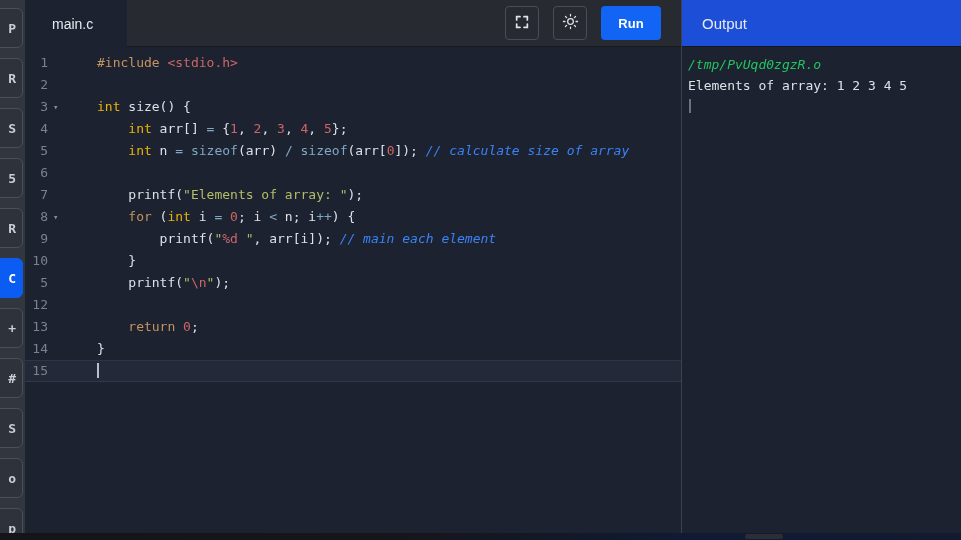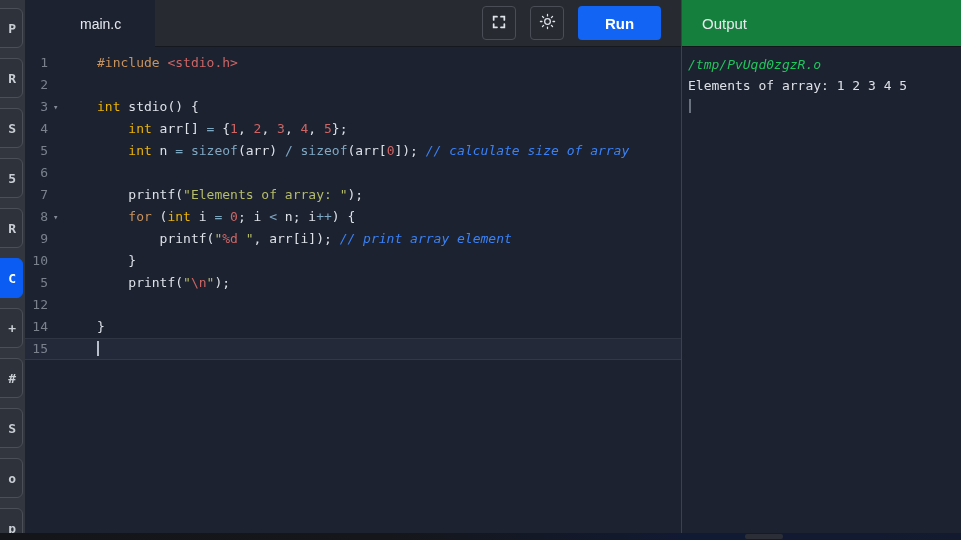--- a/index.html
+++ b/index.html
@@ -25,39 +25,38 @@
   .s-item.active { background:var(--sidebar_active_blue,#0b5cf3); border-color:var(--sidebar_active_blue,#0b5cf3); }
   .s-glyph { color:#c9cdd4; font-size:13px; font-weight:bold; font-family:"DejaVu Sans Mono", monospace; }
   .s-item.active .s-glyph { color:#ffffff; }
 
   
   .main { width:656px; flex:0 0 656px; display:flex; flex-direction:column; }
   .topbar {
     height:47px; flex:0 0 47px; background:var(--header_bg,#272a31);
     display:flex; align-items:center; border-bottom:1px solid #15181e;
     position:relative;
-    margin-left:28px;
   }
   .tab {
     height:47px; width:102px; display:flex; align-items:center;
     padding-left:27px; background:var(--editor_bg,#1c2230);
     margin-bottom:-1px; cursor:pointer;
   }
   .tab-label { color:#e6e9ee; font-size:14px; }
   .topbar-spacer { flex:1; }
   .iconbtn {
     width:34px; height:34px; margin-right:14px;
     background:transparent; border:1px solid #4a4d55; border-radius:4px;
     color:#dfe3ea; display:flex; align-items:center; justify-content:center;
     cursor:pointer;
   }
   .runbtn {
-    width:83px; height:34px; margin-right:20px;
+    width:60px; height:34px; margin-right:20px;
     background:var(--run_blue,#1164f4); color:#ffffff;
-    border:none; border-radius:4px; font-size:15px; font-weight:bold;
+    border:none; border-radius:4px; font-size:13px; font-weight:bold;
     font-family:"Liberation Sans", sans-serif; cursor:pointer;
   }
 
   
   .editor {
     flex:1; background:var(--editor_bg,#1c2230); padding-top:5px;
     font-family:"DejaVu Sans Mono", monospace; font-size:13px;
     position:relative; overflow:hidden;
   }
   .line { height:22px; line-height:22px; position:relative; white-space:pre; }
@@ -79,21 +78,21 @@
   .t-plain { color:#dde1e8; }
   .t-com { color:#3b82f6; font-style:italic; }
   .ed-cursor { display:inline-block; width:2px; height:15px; background:#b8bfca; vertical-align:middle; margin-top:-2px; }
 
   
   .vdivider { width:1px; flex:0 0 1px; background:#3c414b; }
 
   
   .output { width:279px; flex:0 0 279px; display:flex; flex-direction:column; background:var(--editor_bg,#1c2230); }
   .output-header {
-    height:47px; flex:0 0 47px; background:#15803d;
+    height:47px; flex:0 0 47px; background:#1d4ed8;
     display:flex; align-items:center; padding-left:20px;
     border-bottom:1px solid #14161d;
   }
   .output-title { color:#e8eaed; font-size:15px; }
   .output-body { flex:1; padding:7px 0 0 6px; font-family:"DejaVu Sans Mono", monospace; font-size:13px; line-height:21px; }
   .out-path { color:#22c55e; font-style:italic; }
   .out-result { color:#dde1e7; }
   .out-cursor { width:2px; height:14px; background:#6a7280; margin:3px 0 0 1px; }
 
   
@@ -169,30 +168,31 @@
             <circle cx="12" cy="12" r="4"></circle>
             <path d="M12 2v2.2M12 19.8V22M2 12h2.2M19.8 12H22M4.9 4.9l1.6 1.6M17.5 17.5l1.6 1.6M19.1 4.9l-1.6 1.6M6.5 17.5l-1.6 1.6"></path>
           </svg>
         </span>
       </button>
       <button class="runbtn">Run</button>
     </header>
     <div class="editor" id="editor-lines">
         <div class="line"><span class="ln">1</span><span class="code"><span class="t-pp">#include </span><span class="t-num">&lt;stdio.h&gt;</span></span></div>
         <div class="line"><span class="ln">2</span><span class="code"></span></div>
-        <div class="line"><span class="ln">3</span><span class="fold">▾</span><span class="code"><span class="t-type">int</span><span class="t-plain"> stdio() {</span></span></div>
+        <div class="line"><span class="ln">3</span><span class="fold">▾</span><span class="code"><span class="t-type">int</span><span class="t-plain"> size() {</span></span></div>
         <div class="line"><span class="ln">4</span><span class="code"><span class="t-plain">    </span><span class="t-type">int</span><span class="t-plain"> arr[] </span><span class="t-op">=</span><span class="t-plain"> {</span><span class="t-num">1</span><span class="t-plain">, </span><span class="t-num">2</span><span class="t-plain">, </span><span class="t-num">3</span><span class="t-plain">, </span><span class="t-num">4</span><span class="t-plain">, </span><span class="t-num">5</span><span class="t-plain">};</span></span></div>
         <div class="line"><span class="ln">5</span><span class="code"><span class="t-plain">    </span><span class="t-type">int</span><span class="t-plain"> n </span><span class="t-op">=</span><span class="t-plain"> </span><span class="t-op">sizeof</span><span class="t-plain">(arr) </span><span class="t-op">/</span><span class="t-plain"> </span><span class="t-op">sizeof</span><span class="t-plain">(arr[</span><span class="t-num">0</span><span class="t-plain">]); </span><span class="t-com">// calculate size of array</span></span></div>
         <div class="line"><span class="ln">6</span><span class="code"></span></div>
         <div class="line"><span class="ln">7</span><span class="code"><span class="t-plain">    printf(</span><span class="t-str">"Elements of array: "</span><span class="t-plain">);</span></span></div>
         <div class="line"><span class="ln">8</span><span class="fold">▾</span><span class="code"><span class="t-plain">    </span><span class="t-kw">for</span><span class="t-plain"> (</span><span class="t-type">int</span><span class="t-plain"> i </span><span class="t-op">=</span><span class="t-plain"> </span><span class="t-num">0</span><span class="t-plain">; i </span><span class="t-op">&lt;</span><span class="t-plain"> n; i</span><span class="t-op">++</span><span class="t-plain">) {</span></span></div>
-        <div class="line"><span class="ln">9</span><span class="code"><span class="t-plain">        printf(</span><span class="t-str">"</span><span class="t-esc">%d</span><span class="t-str"> "</span><span class="t-plain">, arr[i]); </span><span class="t-com">// print array element</span></span></div>
+        <div class="line"><span class="ln">9</span><span class="code"><span class="t-plain">        printf(</span><span class="t-str">"</span><span class="t-esc">%d</span><span class="t-str"> "</span><span class="t-plain">, arr[i]); </span><span class="t-com">// main each element</span></span></div>
         <div class="line"><span class="ln">10</span><span class="code"><span class="t-plain">    }</span></span></div>
         <div class="line"><span class="ln">5</span><span class="code"><span class="t-plain">    printf(</span><span class="t-str">"</span><span class="t-esc">\n</span><span class="t-str">"</span><span class="t-plain">);</span></span></div>
         <div class="line"><span class="ln">12</span><span class="code"></span></div>
+        <div class="line"><span class="ln">13</span><span class="code"><span class="t-plain">    </span><span class="t-kw">return</span><span class="t-plain"> </span><span class="t-num">0</span><span class="t-plain">;</span></span></div>
         <div class="line"><span class="ln">14</span><span class="code"><span class="t-plain">}</span></span></div>
         <div class="line active-line"><span class="ln">15</span><span class="code"><span class="ed-cursor"></span></span></div>
       </div>
   </div>
 
   <div class="vdivider"></div>
 
   <section class="output">
     <header class="output-header">
       <span class="output-title">Output</span>

